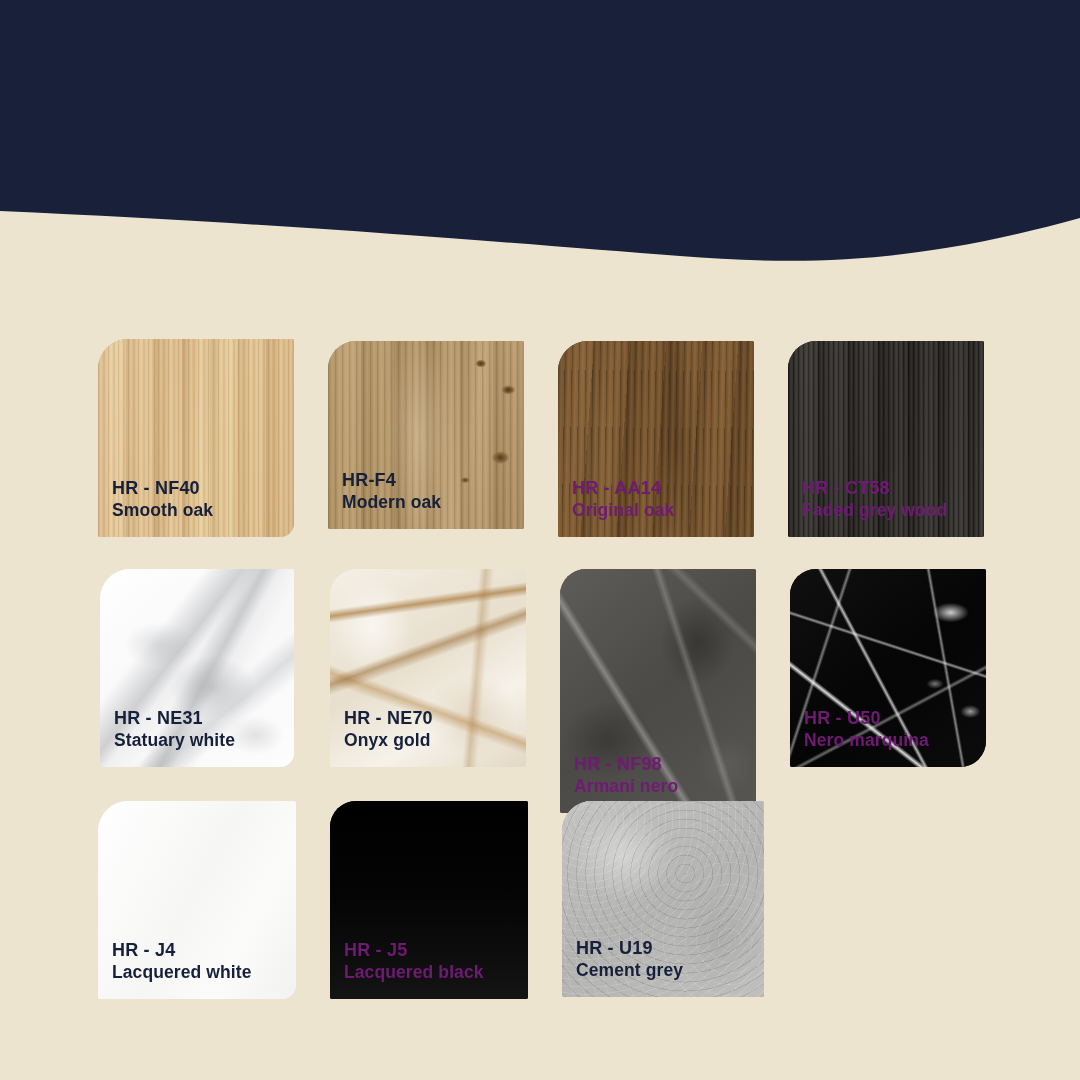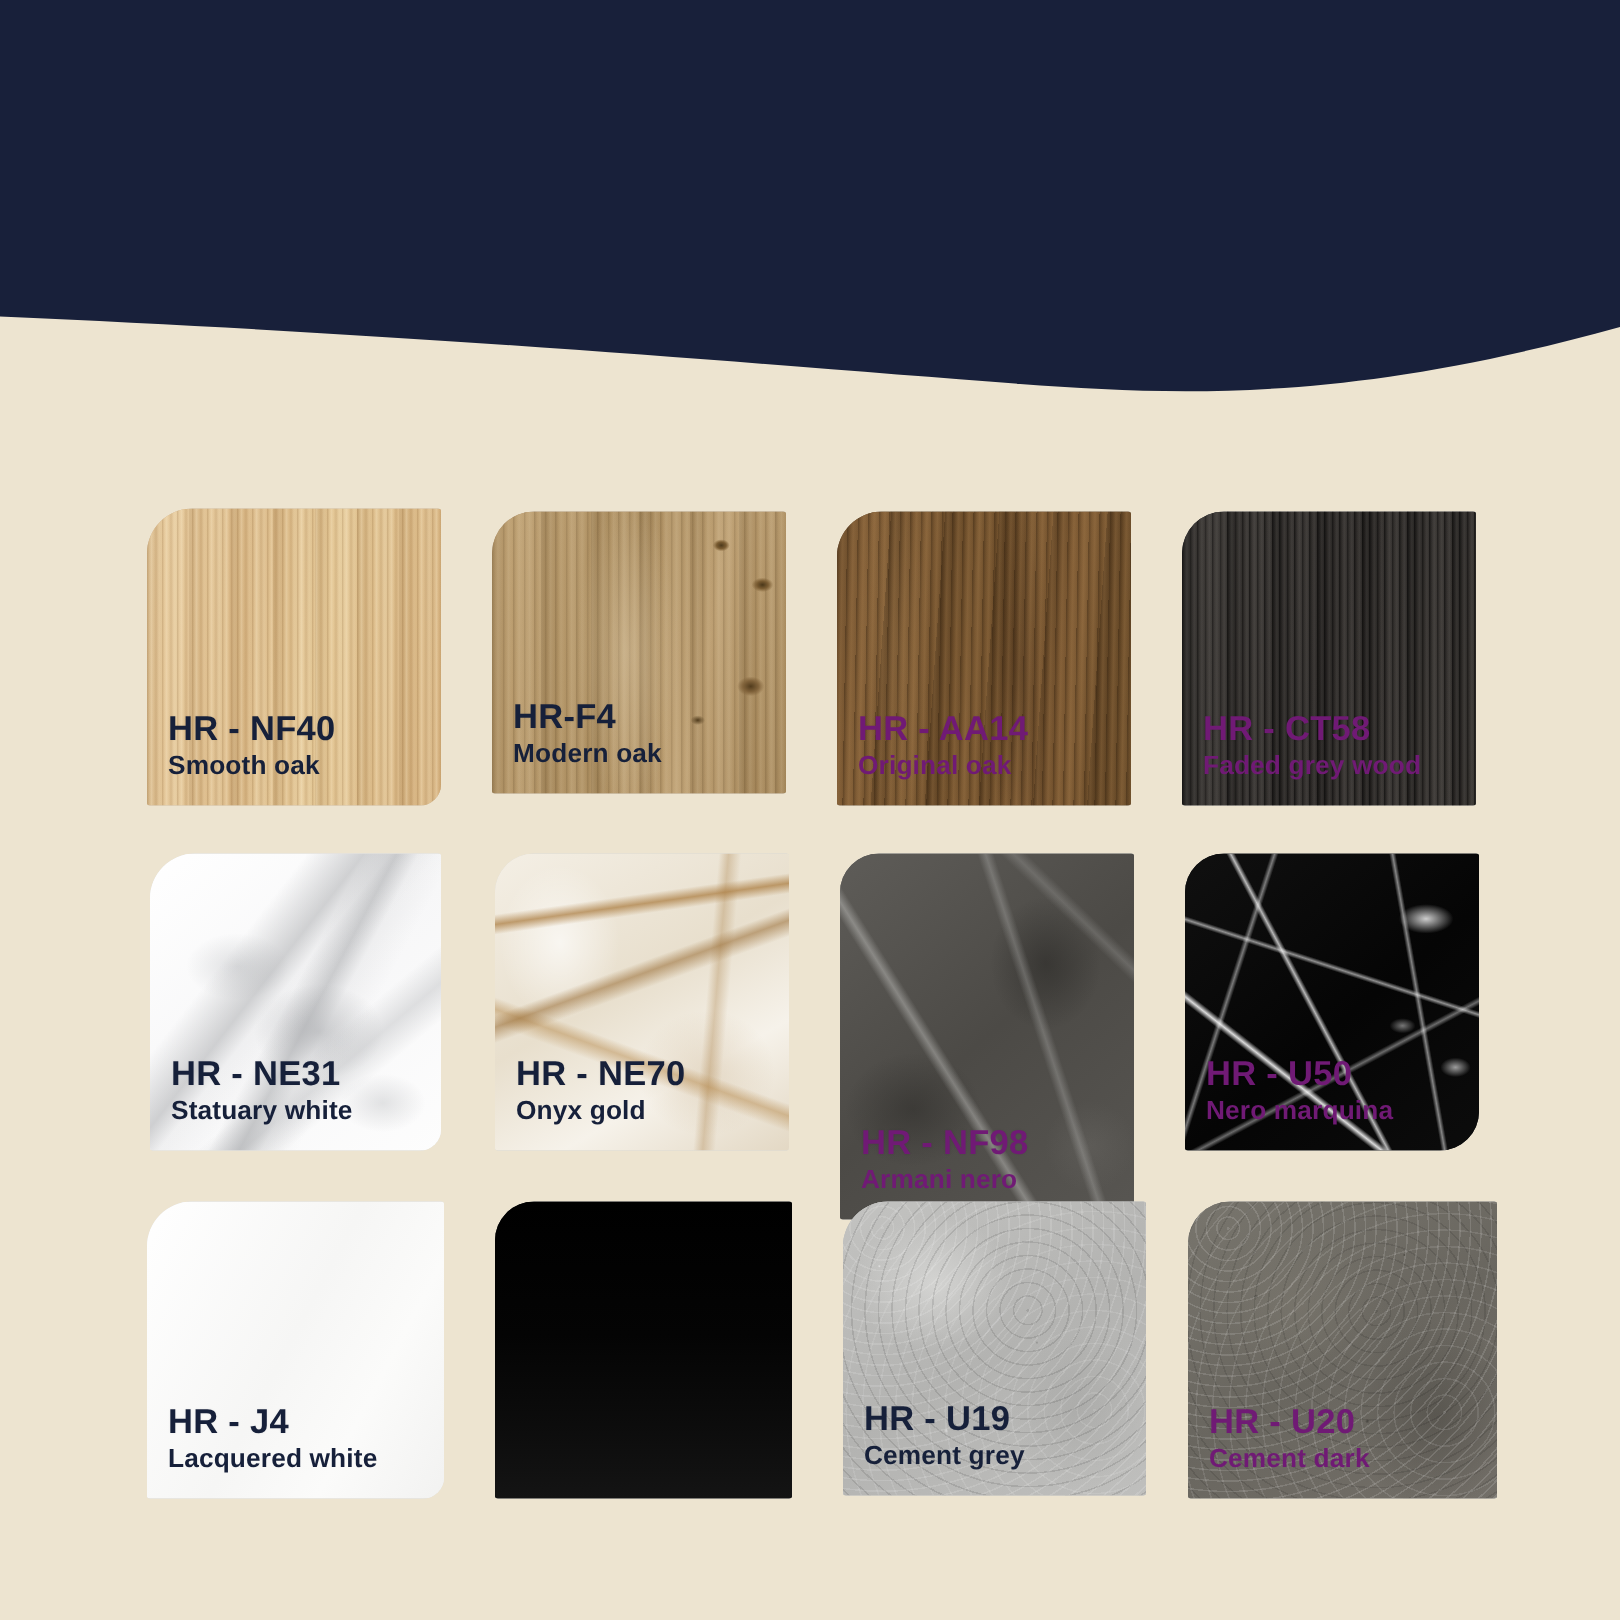--- a/index.html
+++ b/index.html
@@ -28,21 +28,21 @@
     background-color:#cccccc;
   }
   .card .tex{
     position:absolute; inset:0;
   }
   .card .labels{
     position:absolute; left:14px; bottom:16px; right:10px;
     line-height:1.12;
   }
   .code{
-    font-size:23px; font-weight:bold; letter-spacing:0.2px;
+    font-size:18px; font-weight:bold; letter-spacing:0.2px;
     display:block; margin-bottom:3px;
     text-shadow:0 0 2px rgba(0,0,0,0.06);
   }
   .name{
     font-size:17.5px; font-weight:bold; letter-spacing:0.1px; display:block;
   }
   .dark-text .code, .dark-text .name { color:#16203a; }
   .light-text .code, .light-text .name { color:#701a75; }
 
   
@@ -266,28 +266,25 @@
     </div>
     <div class="card dark-text" style="left: 98px; top: 801px; width: 198px; height: 198px; border-radius: 30px 2px 14px;">
       <div class="tex tex-j4"></div>
       <div class="labels">
         <span class="code">HR - J4</span>
         <span class="name">Lacquered white</span>
       </div>
     </div>
     <div class="card light-text" style="left: 330px; top: 801px; width: 198px; height: 198px; border-radius: 26px 2px 2px;">
       <div class="tex tex-j5"></div>
+      <div class="labels">
+        <span class="code">HR - J5</span>
+        <span class="name">Lacquered black</span>
+      </div>
     </div>
     <div class="card dark-text" style="left: 562px; top: 801px; width: 202px; height: 196px; border-radius: 30px 2px 2px;">
       <div class="tex tex-u19 speckle"></div>
       <div class="labels">
         <span class="code">HR - U19</span>
         <span class="name">Cement grey</span>
       </div>
     </div>
-    <div class="card light-text" style="left: 792px; top: 801px; width: 206px; height: 198px; border-radius: 28px 2px 2px;">
-      <div class="tex tex-u20 speckle"></div>
-      <div class="labels">
-        <span class="code">HR - U20</span>
-        <span class="name">Cement dark</span>
-      </div>
-    </div>
   </div>
 
 </body></html>

